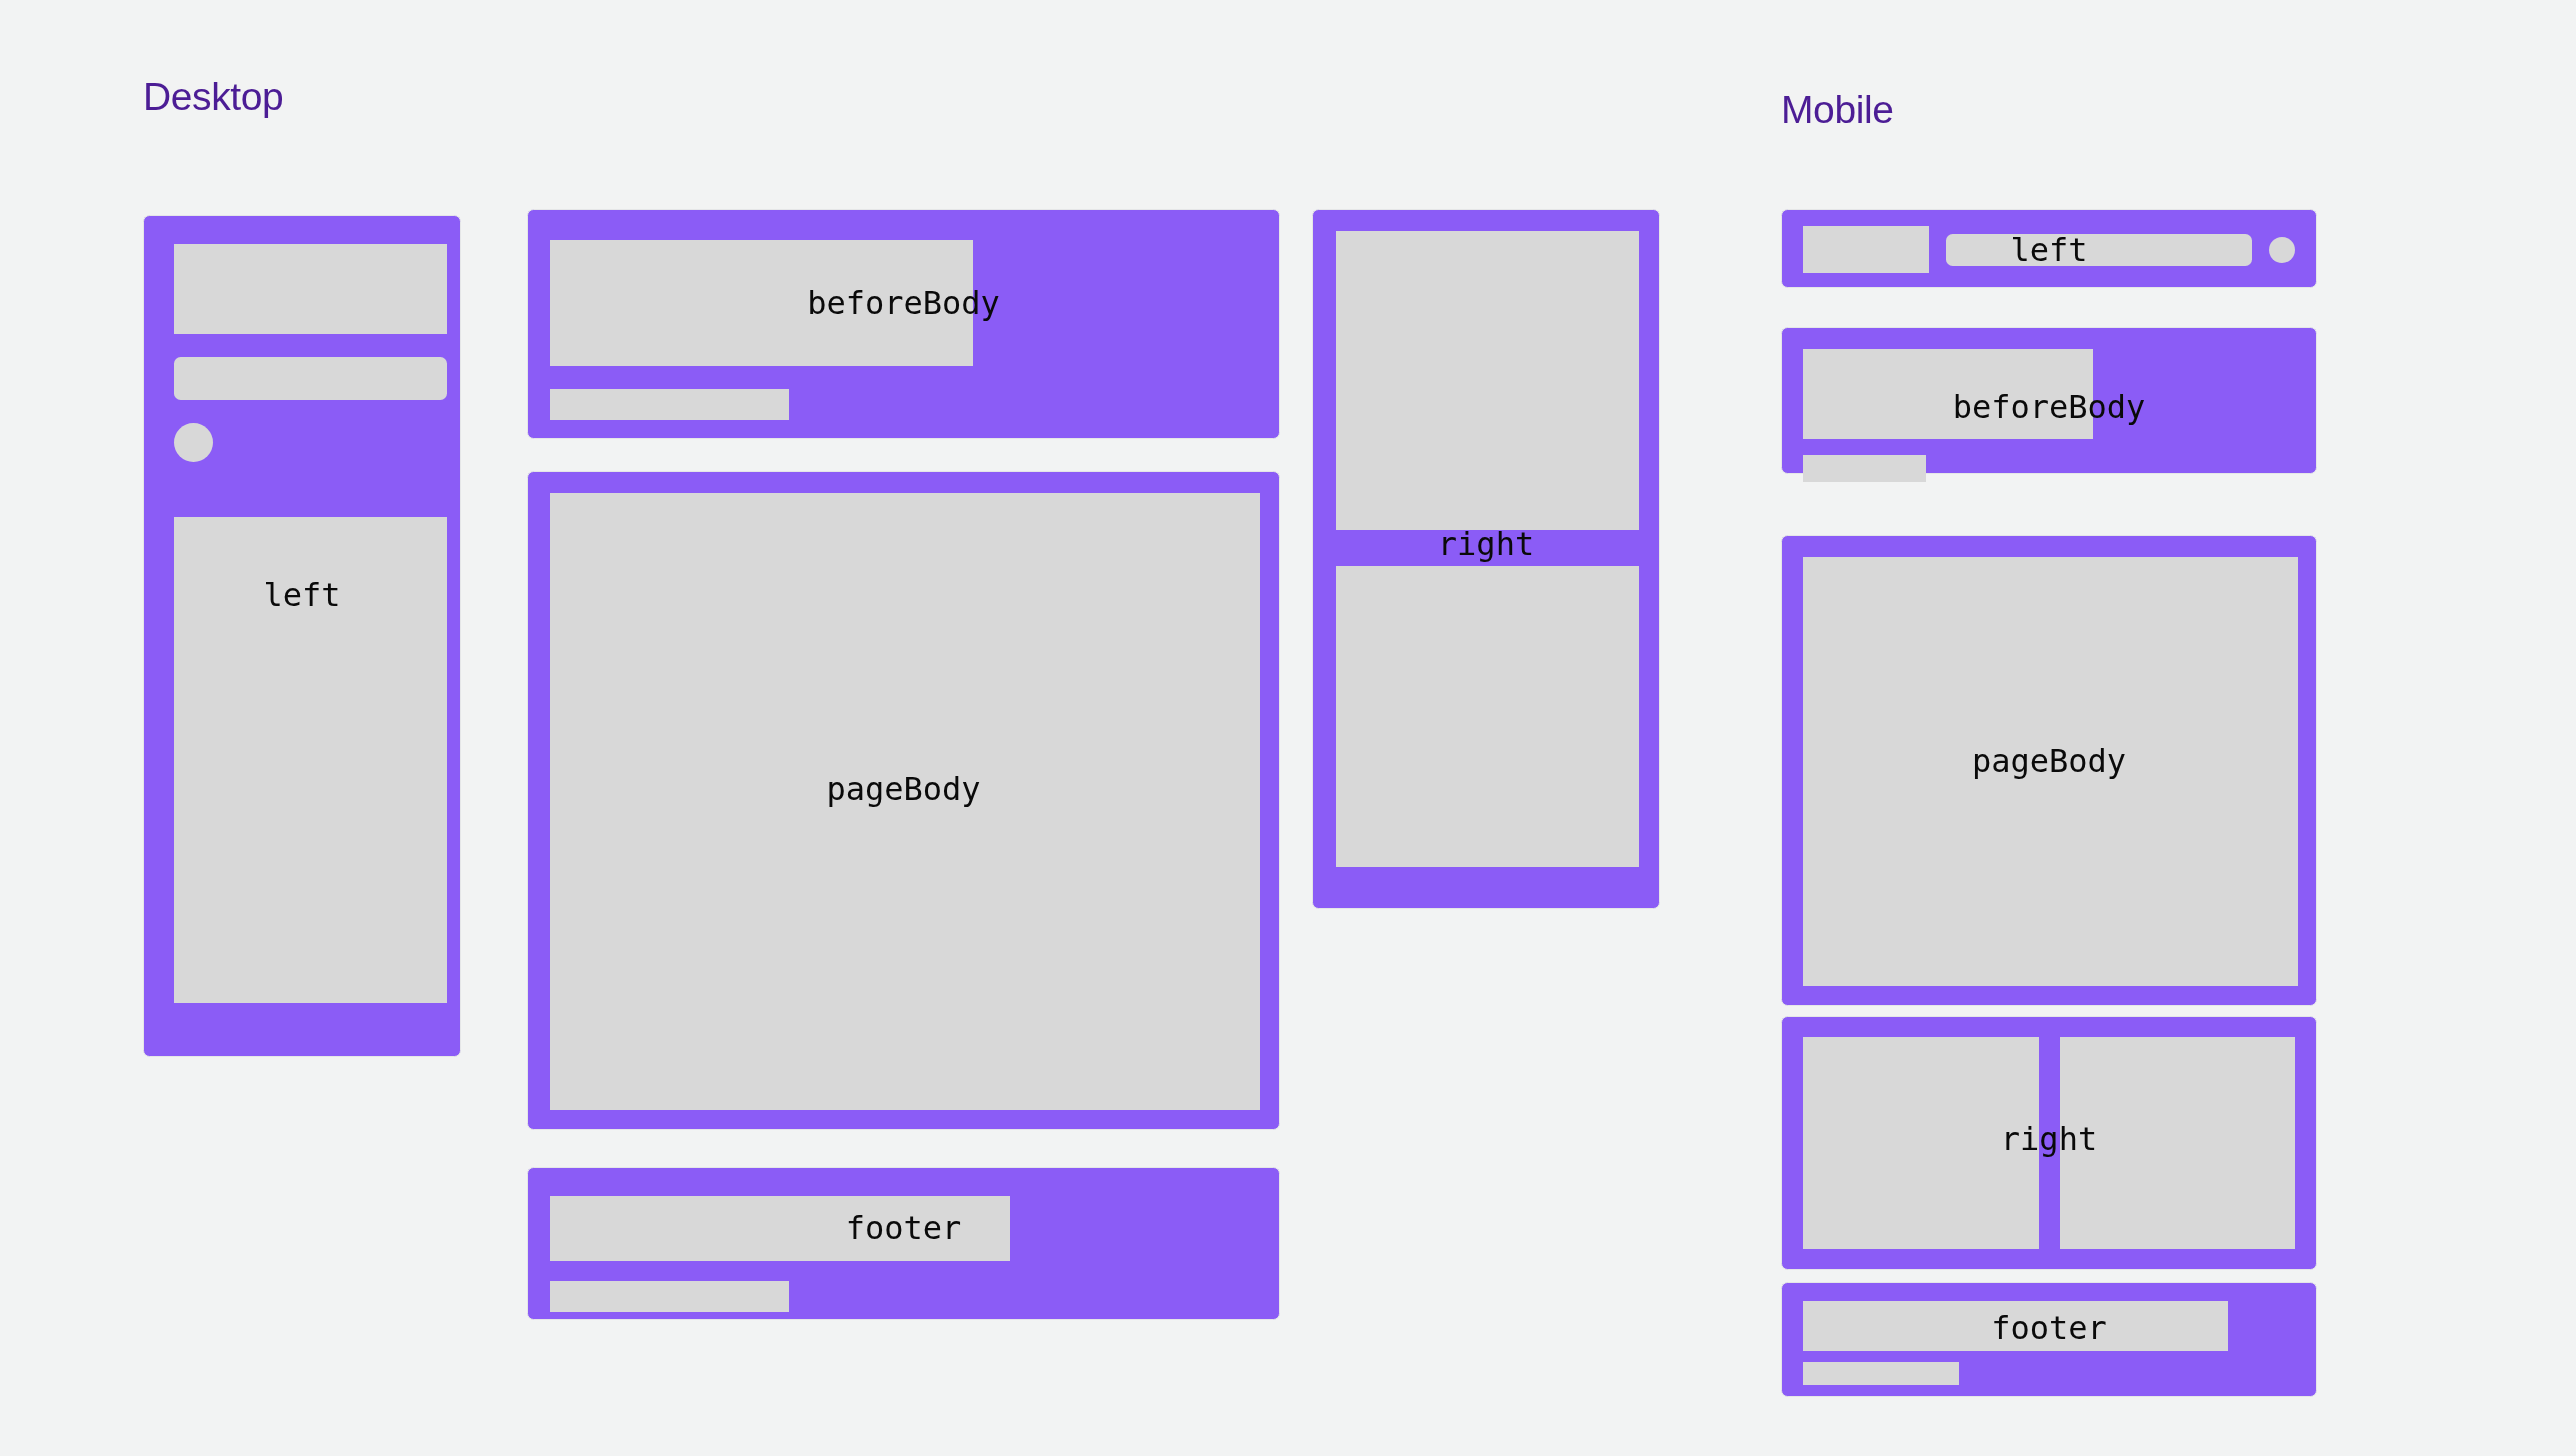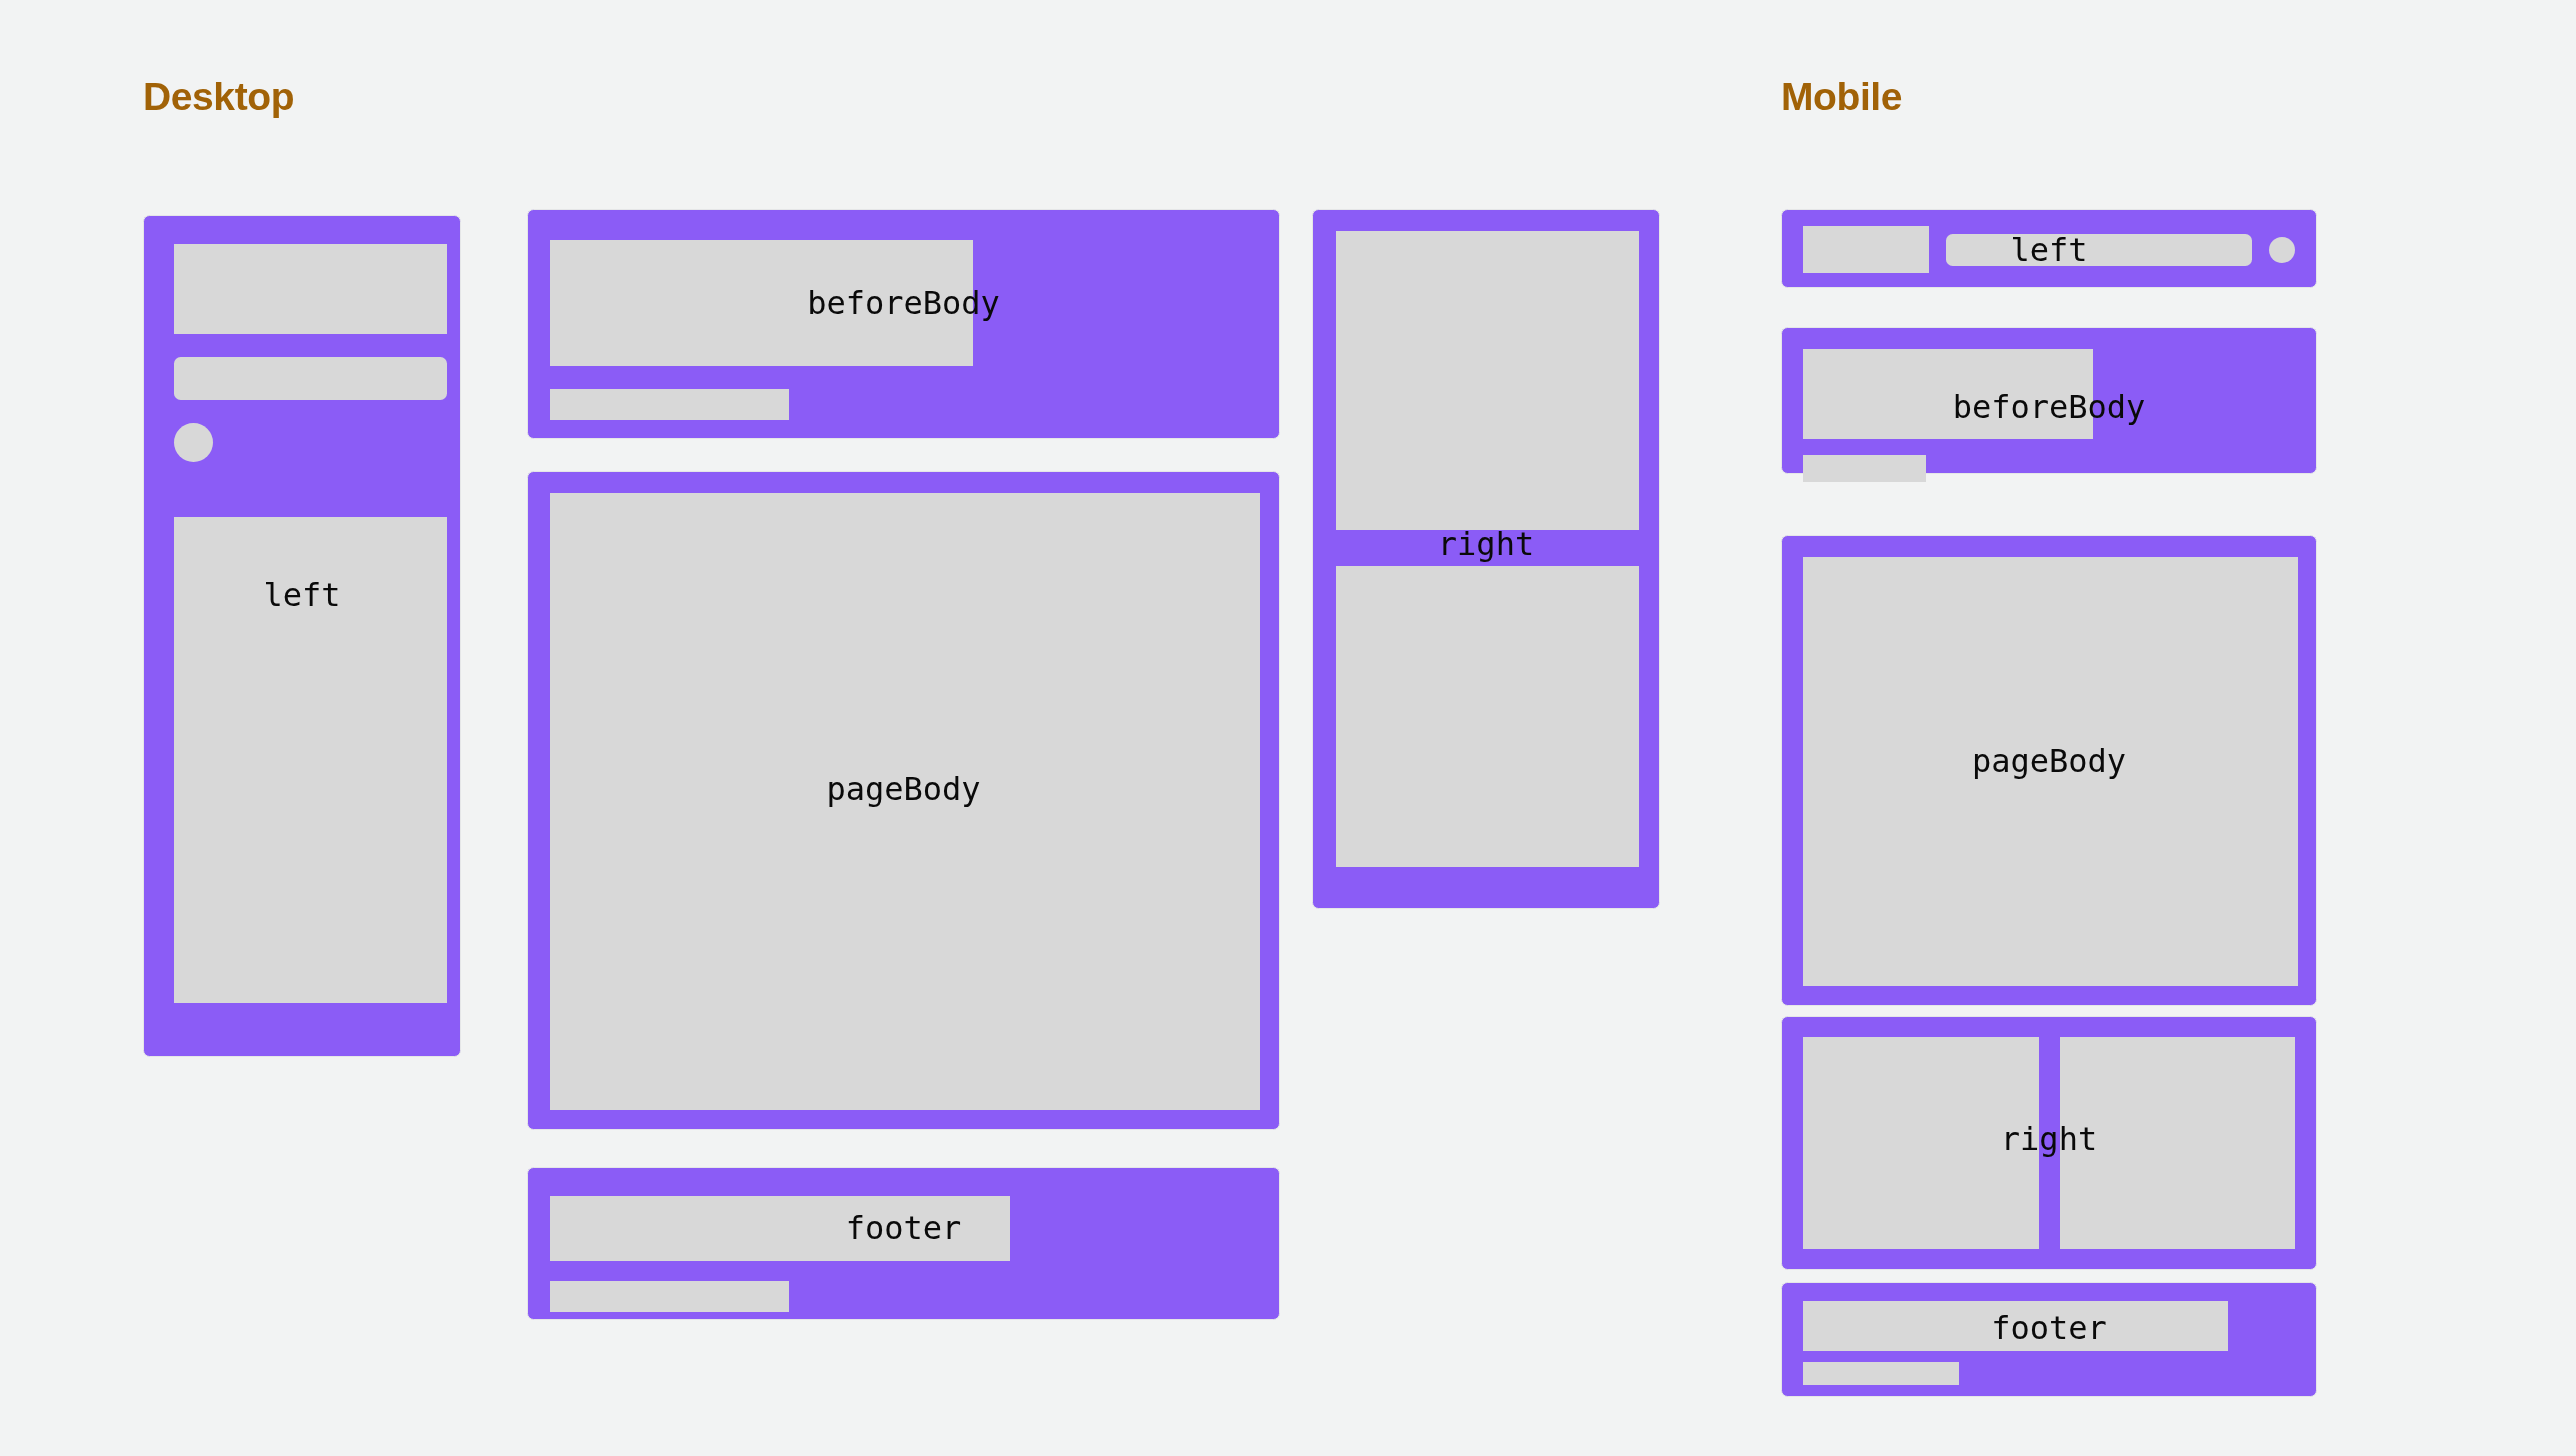--- a/index.html
+++ b/index.html
@@ -11,28 +11,28 @@
     background: #f2f3f3;
     font-family: "Liberation Sans", sans-serif;
     overflow: hidden;
     position: relative;
   }
 
   
   .section-title {
     position: absolute;
     font-size: 39px;
-    font-weight: bold;
-    color: #a16207;
+    font-weight: normal;
+    color: #4c1d95;
     letter-spacing: -0.4px;
     line-height: 1;
     white-space: nowrap;
   }
   #title-desktop { left: 143px; top: 77px; }
-  #title-mobile  { left: 1781px; top: 77px; }
+  #title-mobile  { left: 1781px; top: 90px; }
 
   
   .panel {
     position: absolute;
     background: #8b5cf6;
     border: 0.9px solid #e5e6e7;
     border-radius: 6.6px;
   }
 
   

